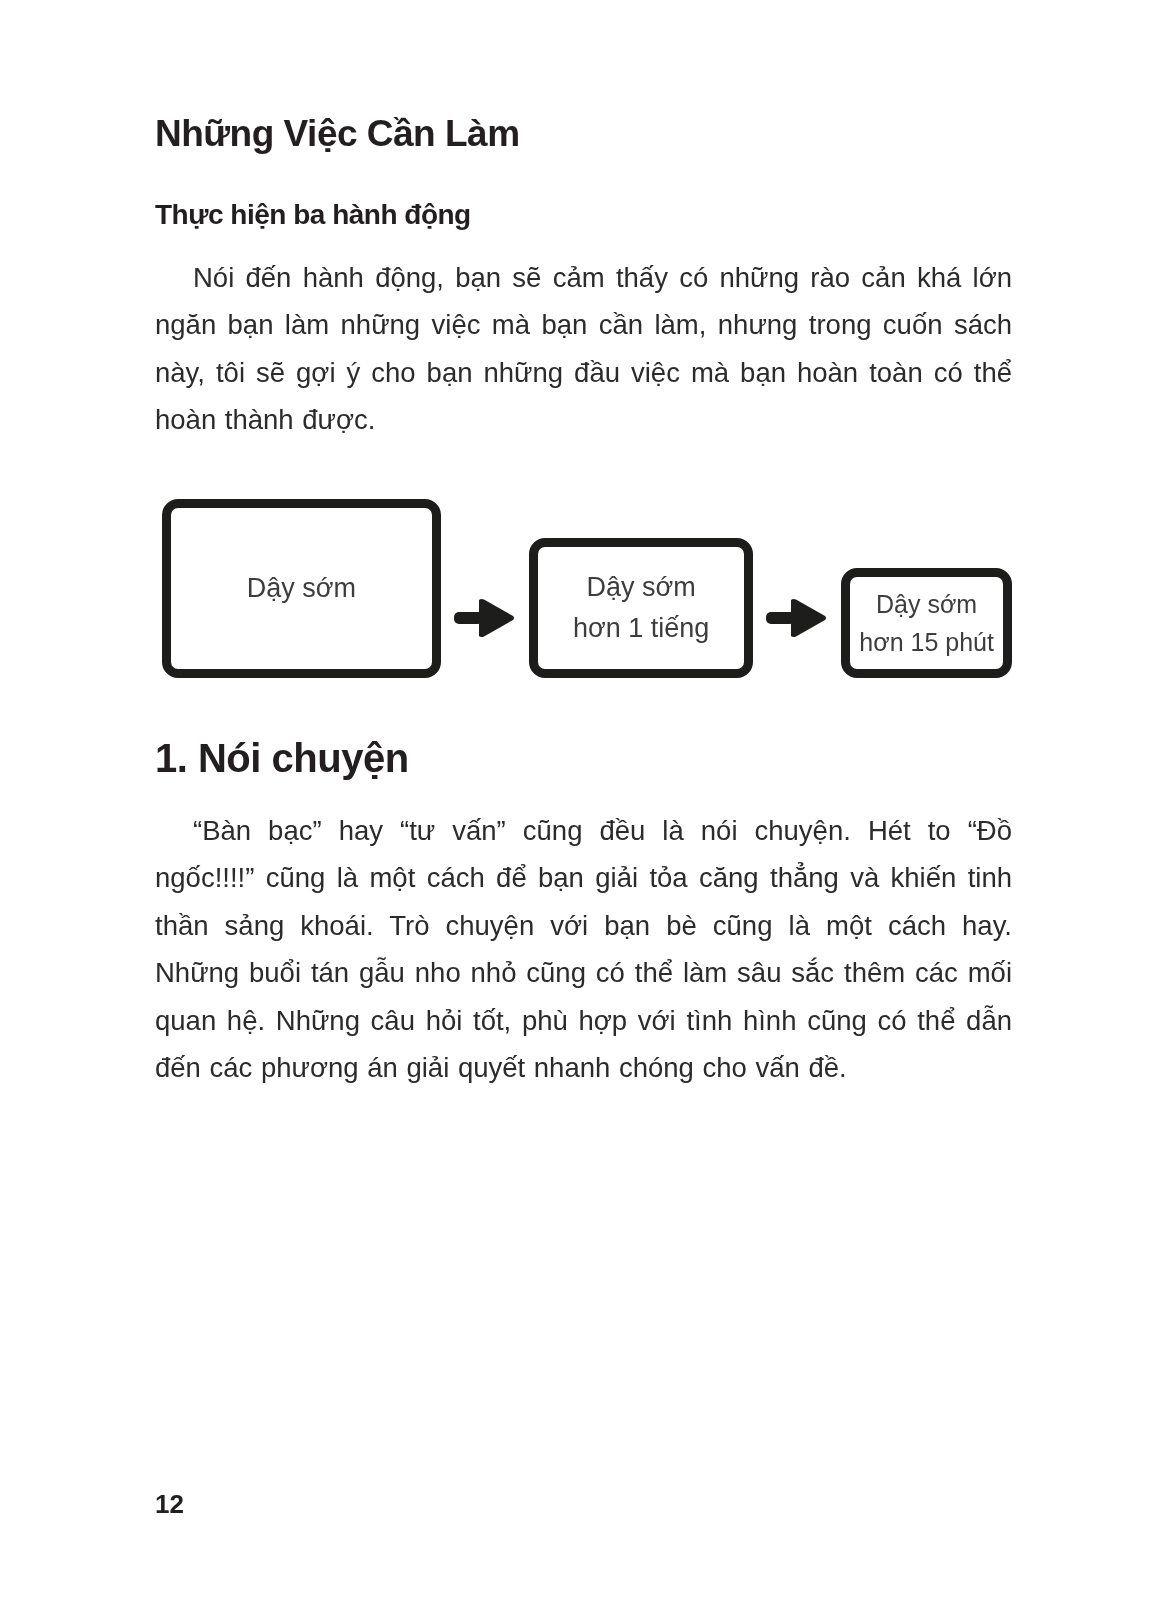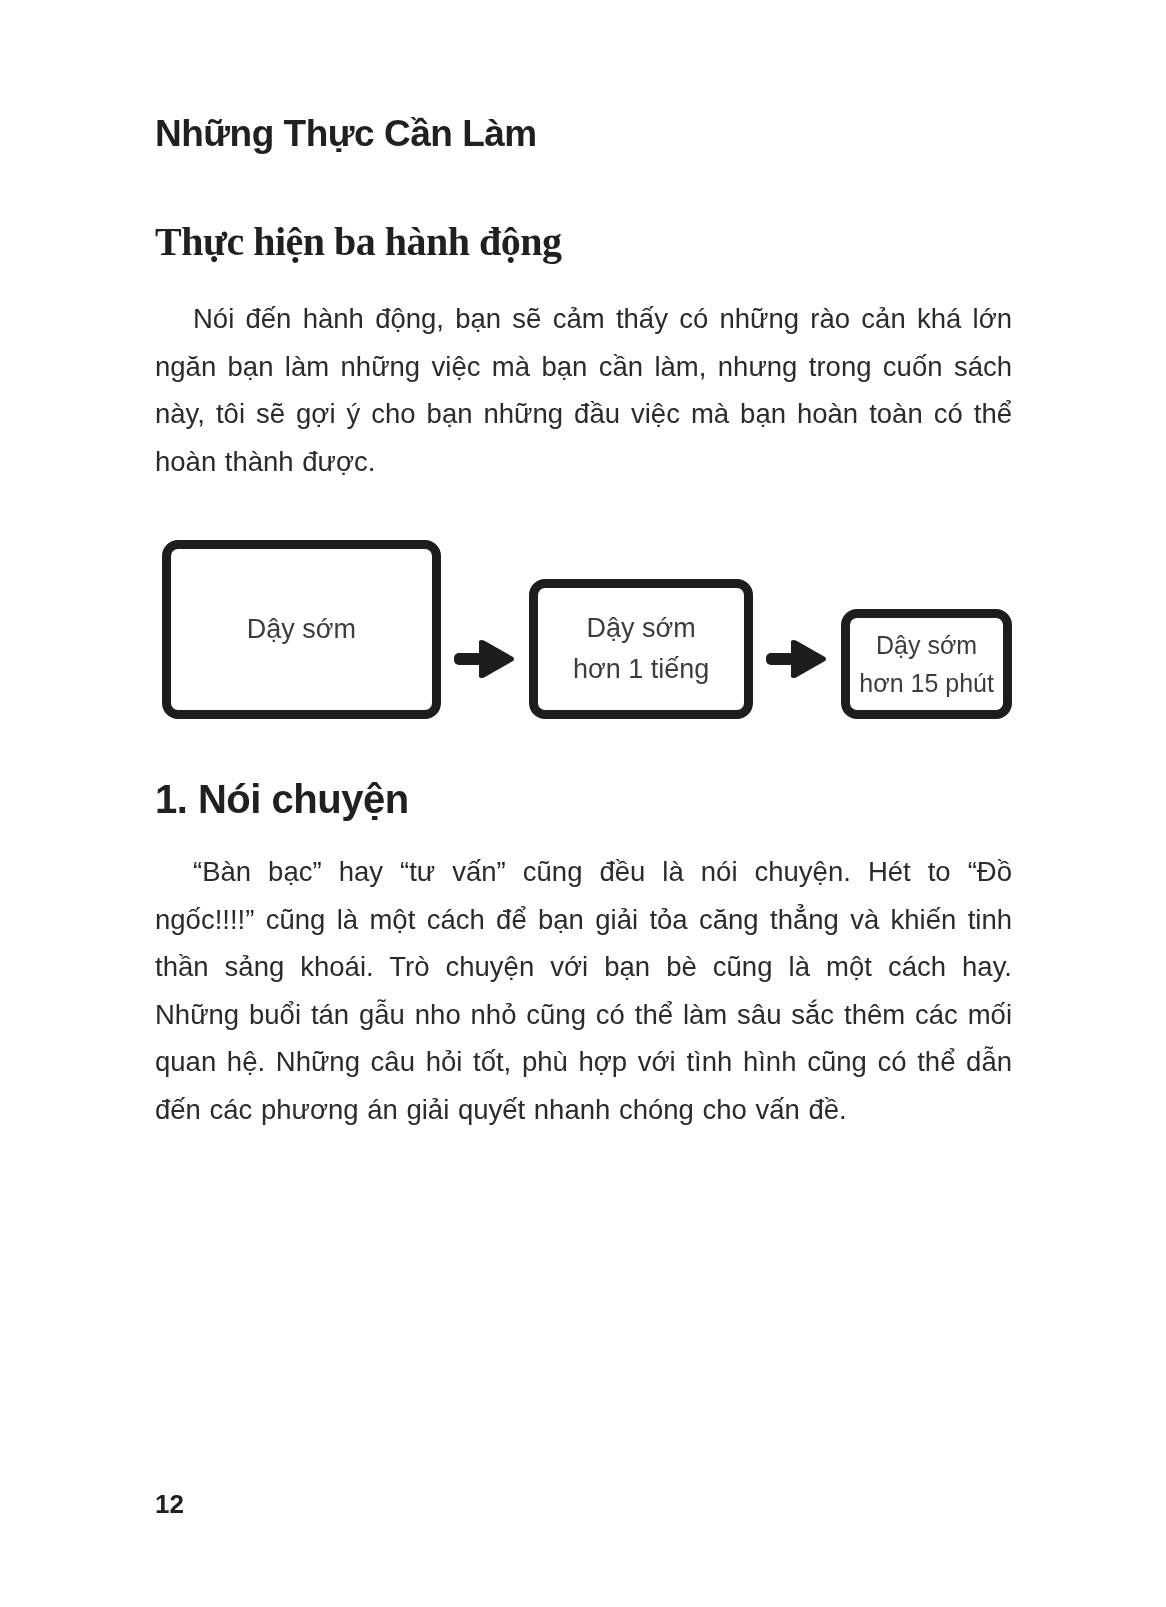--- a/index.html
+++ b/index.html
@@ -15,34 +15,34 @@
   .content{
     position:absolute;
     left:155px;right:154px;top:0;
   }
   h1.page-title{
     margin:0;padding-top:112px;
     font-size:37px;line-height:1.2;
     font-weight:bold;letter-spacing:-0.5px;
   }
   h2.section-subtitle{
-    margin:62px 0 0 0;
-    font-size:40px;line-height:1.2;
-    font-weight:bold;letter-spacing:-0.5px;font-family:Liberation Serif, serif;
+    margin:42px 0 0 0;
+    font-size:28px;line-height:1.2;
+    font-weight:bold;letter-spacing:-0.5px;
   }
   p.body-par{
     margin:0;
     font-size:27.5px;
     line-height:47.5px;
     text-align:justify;
     text-indent:38px;
     color:#2b2b2b;
     word-spacing:1px;
   }
-  p.par-1{margin-top:29px;}
+  p.par-1{margin-top:22px;}
   p.par-2{margin-top:19px;}
   p.par-3{margin-top:36px;}
   p.par-4{margin-top:25px;}
   h3.section-heading{
     margin:56px 0 0 0;
     font-size:40px;line-height:1.2;
     font-weight:bold;letter-spacing:-0.5px;
   }
   
   .diagram{
@@ -85,21 +85,21 @@
   }
   .footer .page-number{font-size:26px;margin-top:41px;}
   .footer .book-title{font-size:25.5px;letter-spacing:-0.3px;}
 </style>
 </head>
 <body>
 
 <div class="page">
   <div class="content">
 
-    <h1 class="page-title">Những Thực Cần Làm</h1>
+    <h1 class="page-title">Những Việc Cần Làm</h1>
 
     <h2 class="section-subtitle">Thực hiện ba hành động</h2>
 
     <p class="body-par par-1">Nói đến hành động, bạn sẽ cảm thấy có những rào cản khá lớn ngăn bạn làm những việc mà bạn cần làm, nhưng trong cuốn sách này, tôi sẽ gợi ý cho bạn những đầu việc mà bạn hoàn toàn có thể hoàn thành được.</p>
 
 
     <div class="diagram">
 
       <div class="dbox dbox-1">
         <span class="box-line">Dậy sớm</span>

